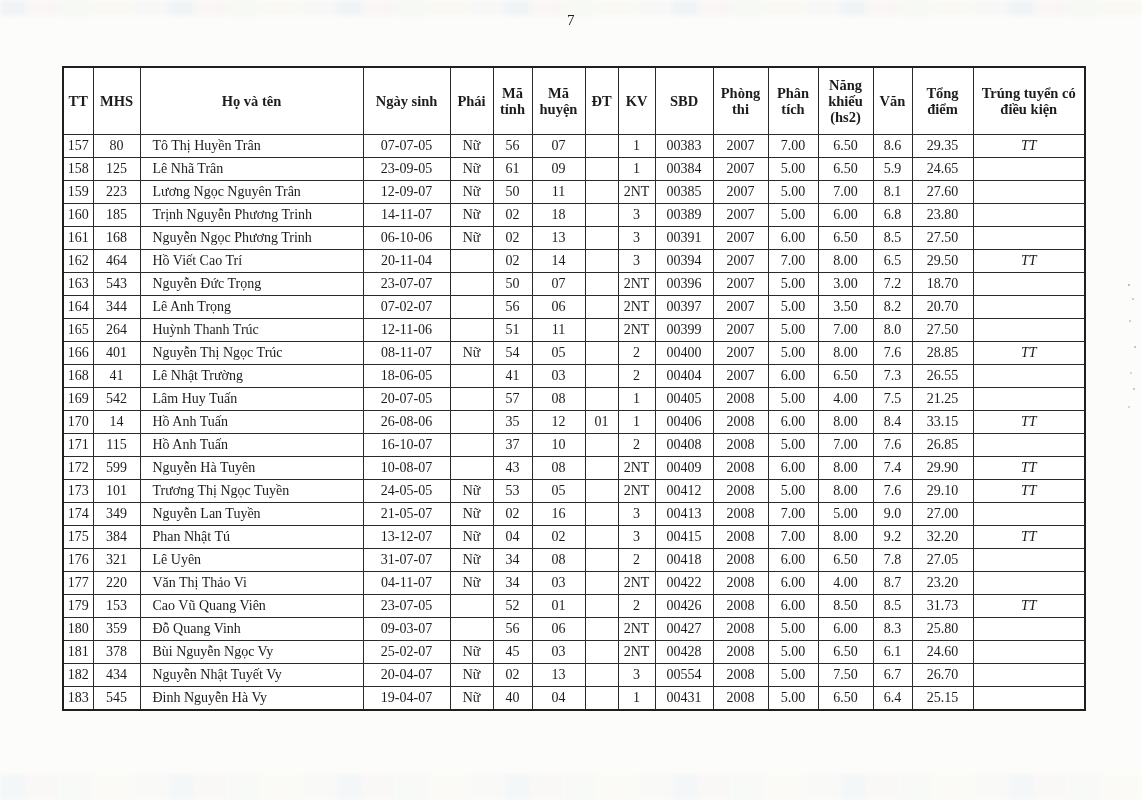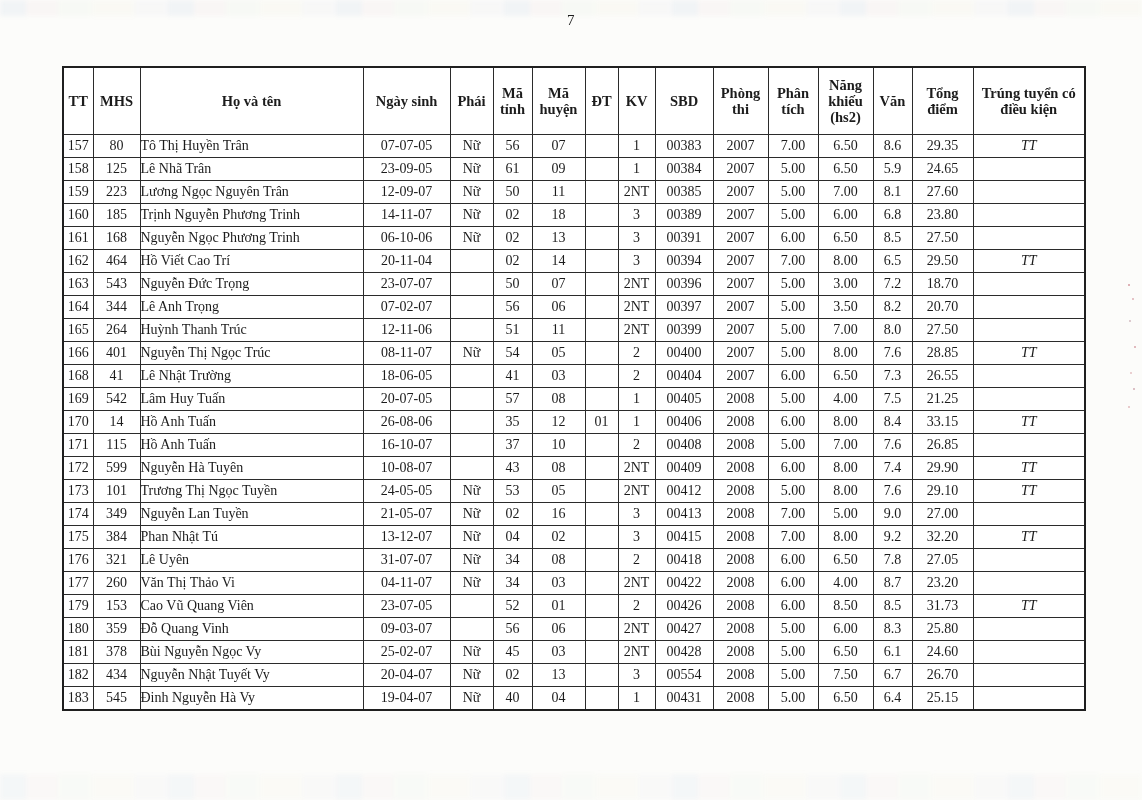--- a/index.html
+++ b/index.html
@@ -32,21 +32,21 @@
   table{
     border-collapse:collapse;table-layout:fixed;width:1022px;
     border:2px solid #1f1f1f;background:#fff;
   }
   th,td{
     border:1px solid #2b2b2b;padding:0 2px;text-align:center;
     vertical-align:middle;overflow:hidden;
   }
   th{height:66px;font-weight:bold;font-size:14.5px;line-height:1.12;white-space:normal;}
   td{height:22px;font-size:14px;white-space:nowrap;}
-  td.col-hoten{text-align:left;padding-left:0;}
+  td.col-hoten{text-align:left;padding-left:12px;}
   td.col-trungtuyen{font-style:italic;}
   
   col.col-tt{width:30px}  col.col-mhs{width:47px}  col.col-hoten{width:223px}
   col.col-ngaysinh{width:87px} col.col-phai{width:43px} col.col-matinh{width:39px}
   col.col-mahuyen{width:53px} col.col-dt{width:33px} col.col-kv{width:37px}
   col.col-sbd{width:58px} col.col-phongthi{width:55px} col.col-phantich{width:50px}
   col.col-nangkhieu{width:55px} col.col-van{width:39px} col.col-tongdiem{width:61px}
   col.col-trungtuyen{width:112px}
 </style>
 </head>
@@ -436,21 +436,21 @@
           <td class="col-sbd">00418</td>
           <td class="col-phongthi">2008</td>
           <td class="col-phantich">6.00</td>
           <td class="col-nangkhieu">6.50</td>
           <td class="col-van">7.8</td>
           <td class="col-tongdiem">27.05</td>
           <td class="col-trungtuyen"></td>
         </tr>
         <tr>
           <td class="col-tt">177</td>
-          <td class="col-mhs">260</td>
+          <td class="col-mhs">220</td>
           <td class="col-hoten">Văn Thị Thảo Vi</td>
           <td class="col-ngaysinh">04-11-07</td>
           <td class="col-phai">Nữ</td>
           <td class="col-matinh">34</td>
           <td class="col-mahuyen">03</td>
           <td class="col-dt"></td>
           <td class="col-kv">2NT</td>
           <td class="col-sbd">00422</td>
           <td class="col-phongthi">2008</td>
           <td class="col-phantich">6.00</td>

